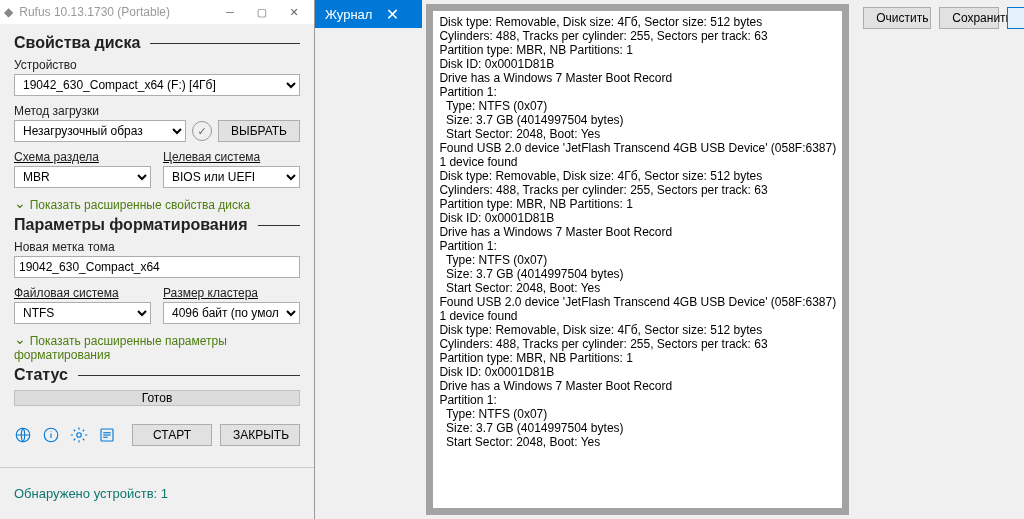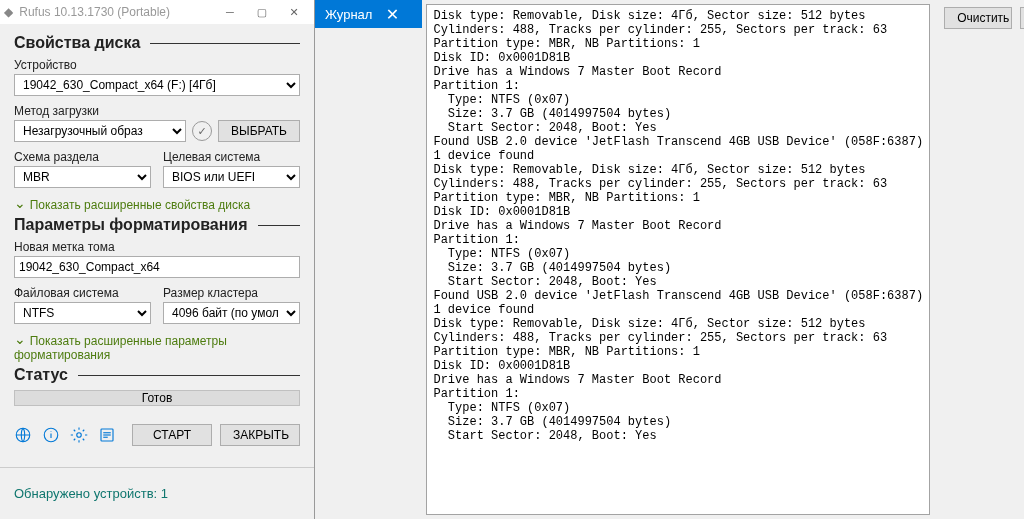--- a/index.html
+++ b/index.html
@@ -8,21 +8,21 @@
 .titlebar { height: 24px; background: #fff; display: flex; align-items: center; padding: 0 4px; font-size: 12px; color: #999; }
 .titlebar .icon { margin-right: 6px; color: #888; }
 .titlebar .title { flex: 1; }
 .titlebar .btn { width: 32px; height: 22px; display:flex; align-items:center; justify-content:center; font-size: 11px; color:#666; }
 .content { padding: 6px 14px; flex: 1; overflow: hidden; }
 .section-header { display: flex; align-items: center; margin: 4px 0 6px; }
 .section-header h2 { font-size: 16px; font-weight: 600; color: #222; white-space: nowrap; }
 .section-header .line { flex: 1; height: 1px; background: #333; margin-left: 10px; }
 .label { font-size: 12px; color: #222; margin-bottom: 2px; display: block; }
 .row { display: flex; gap: 12px; }
-.col { flex: 1; }
+.col { flex: 1; text-decoration: underline; }
 .select { width: 100%; height: 22px; font-size: 12px; background: #fff; border: 1px solid #adadad; padding: 1px 4px; }
 .input { width: 100%; height: 22px; font-size: 12px; background: #fff; border: 1px solid #adadad; padding: 2px 4px; }
 .btn-std { height: 22px; padding: 0 12px; font-size: 12px; background: #e1e1e1; border: 1px solid #adadad; cursor: pointer; }
 .field-group { margin-bottom: 8px; }
 .boot-row { display: flex; gap: 6px; align-items: flex-end; }
 .boot-row .select { flex: 1; }
 .check-circle { width: 20px; height: 20px; border: 1px solid #999; border-radius: 50%; display:flex; align-items:center; justify-content:center; font-size: 11px; color:#666; margin-bottom:1px; }
 .expand-link { font-size: 12px; color: #4d7c0f; margin: 6px 0 4px; cursor: pointer; }
 .expand-link::before { content: "⌄"; display: inline-block; margin-right: 4px; font-size:14px; position:relative; top:-1px; }
 .status-wrap { margin-top: 4px; }
@@ -30,21 +30,21 @@
 .bottom-row { display: flex; align-items: center; gap: 8px; margin-top: 18px; }
 .bottom-row .icons { display: flex; gap: 10px; }
 .bottom-row .icons svg { width: 18px; height: 18px; stroke: #0078d7; fill: none; stroke-width: 1.5; }
 .bottom-row .spacer { flex: 1; }
 .statusline { border-top: 1px solid #ccc; padding: 18px 14px; font-size: 13px; color: #0f766e; }
 
 .log-window { flex: 1; height: 519px; display: flex; background: #f0f0f0; }
 .log-title { height: 28px; background: #0078d7; color: #fff; display: flex; align-items: center; padding: 0 10px; font-size: 13px; }
 .log-title .t { flex: 1; }
 .log-title .close { width: 40px; height: 28px; display:flex; align-items:center; justify-content:center; font-size:16px; }
-.log-body { flex: 1; background: #fff; border: 1px solid #a3a3a3; margin: 4px; padding: 4px 6px; font-family: Liberation Mono, monospace; font-size: 12px; line-height: 14px; white-space: pre; overflow: hidden; color: #000; }
+.log-body { flex: 1; background: #fff; border: 7px solid #a3a3a3; margin: 4px; padding: 4px 6px; font-family: Liberation Sans, sans-serif; font-size: 12px; line-height: 14px; white-space: pre; overflow: hidden; color: #000; }
 .log-footer { height: 36px; display: flex; align-items: center; justify-content: flex-end; gap: 8px; padding: 0 10px; }
 .btn-primary { background: #e5f1fb; border: 1px solid #0078d7; }
 </style>
 </head>
 <body>
 
 <div class="main-window">
   <div class="titlebar">
     <span class="icon">◆</span>
     <span class="title">Rufus 10.13.1730 (Portable)</span>

